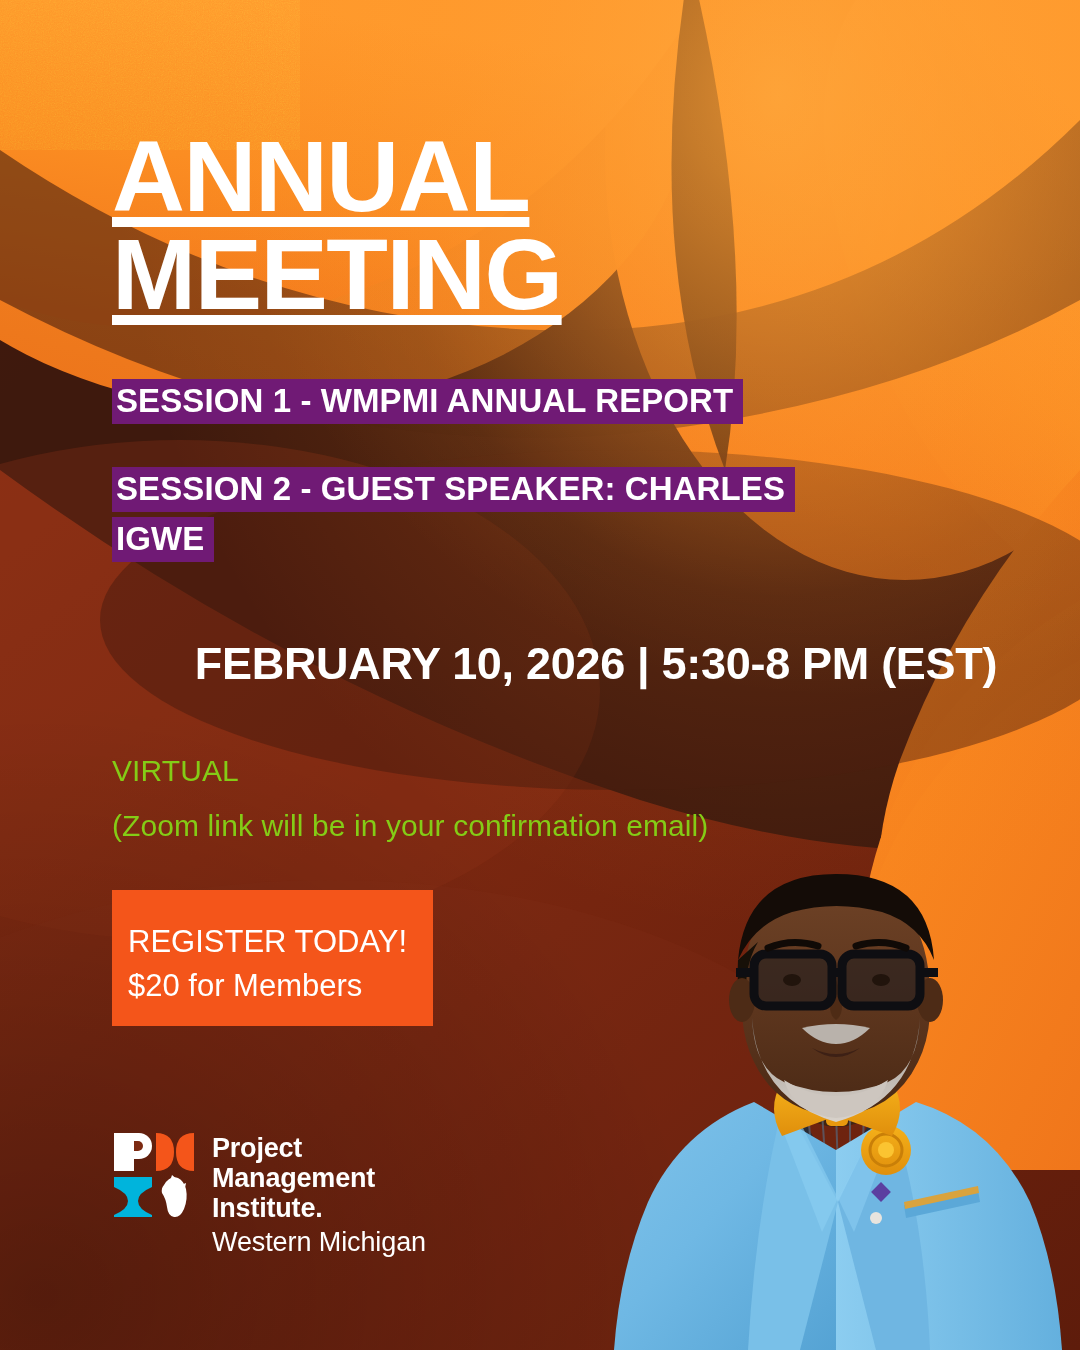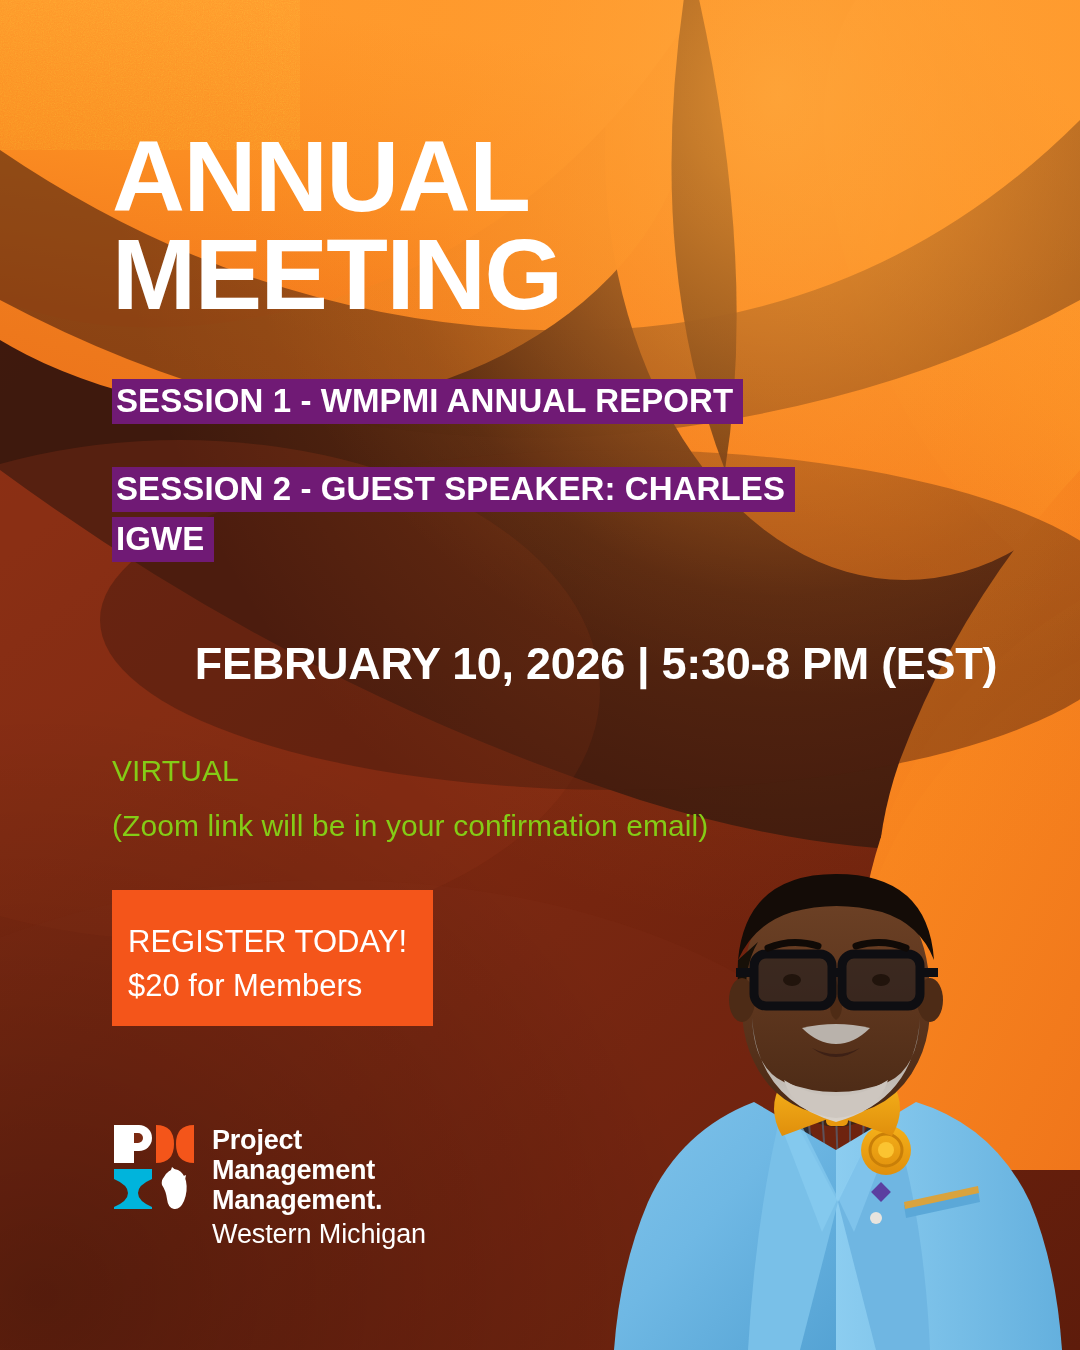--- a/index.html
+++ b/index.html
@@ -50,20 +50,21 @@
   }
 
   .title{
     color:#ffffff;
     font-size:101px;
     line-height:.97;
     font-weight:700;
     letter-spacing:-1.5px;
     text-transform:uppercase;
     max-width:720px;
+    text-decoration:underline;
   }
   .title .ln{ display:block; }
 
   .sessions{ margin-top:52px; }
   .session{
     display:block;
     width:max-content;
     max-width:760px;
   }
   .session + .session{ margin-top:38px; }
@@ -114,21 +115,21 @@
     font-weight:400;
     line-height:1.42;
     letter-spacing:0;
     white-space:nowrap;
   }
   .register .rline.lead{ font-weight:400; }
 
   
   .logo{
     position:absolute;
-    left:112px; bottom:100px;
+    left:112px; bottom:92px;
     display:flex;
     align-items:flex-start;
     gap:16px;
     z-index:7;
     margin-top:16px;
   }
   .logo-mark{ width:84px; height:88px; flex:0 0 auto; }
   .logo-mark svg{ display:block; width:100%; height:100%; }
   .logo-text{ padding-top:2px; }
   .logo-text .pmi{
@@ -372,18 +373,18 @@
         <g fill="#ffffff">
           <path d="M60,44 L66,49 L63,53 L58,50 Z"></path>
           <path d="M52,54 Q58,44 66,47 Q72,50 74,58 Q76,68 72,78 Q68,87 62,86 Q56,85 55,76 Q54,68 50,62 Q49,57 52,54 Z"></path>
           <path d="M69,54 L74,52 L73,57 Z"></path>
         </g>
       </svg>
     </div>
     <div class="logo-text">
       <div class="pmi">Project</div>
       <div class="pmi">Management</div>
-      <div class="pmi">Management.</div>
+      <div class="pmi">Institute.</div>
       <div class="chapter">Western Michigan</div>
     </div>
   </div>
 
 </div>
 
 </body></html>

